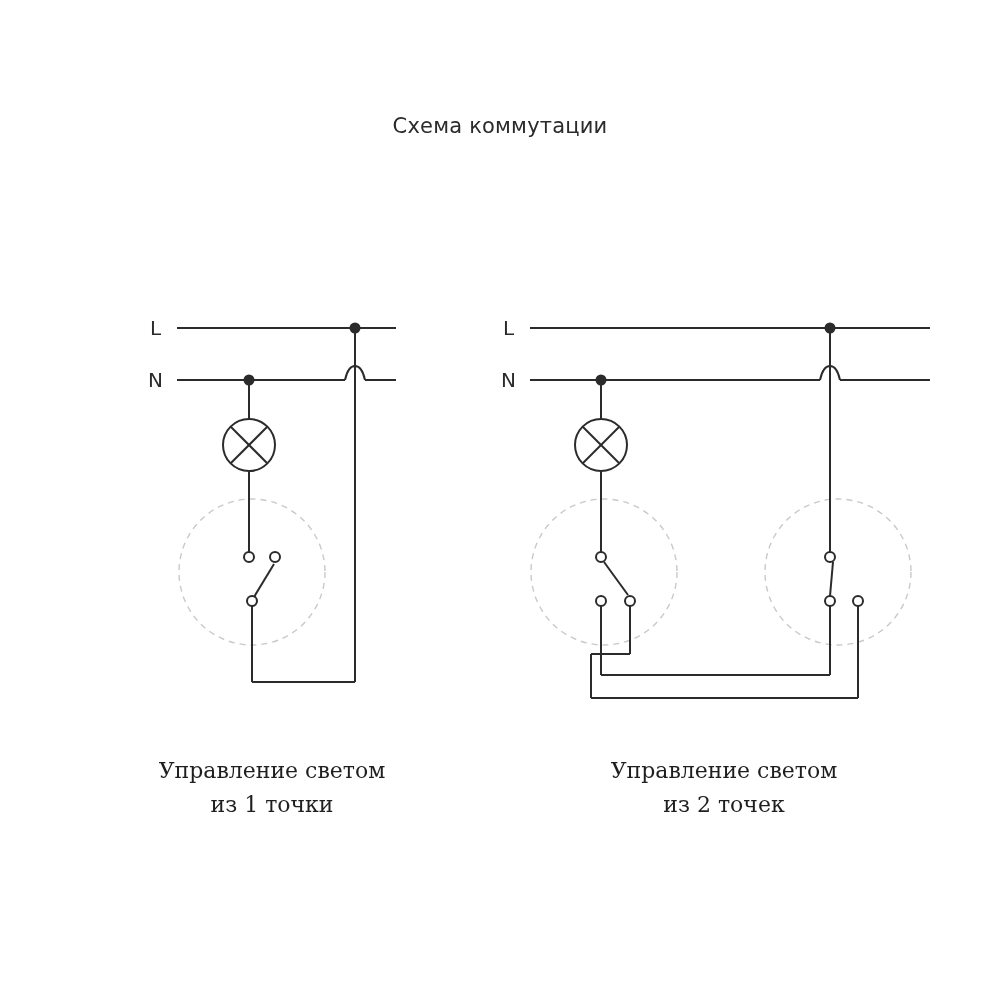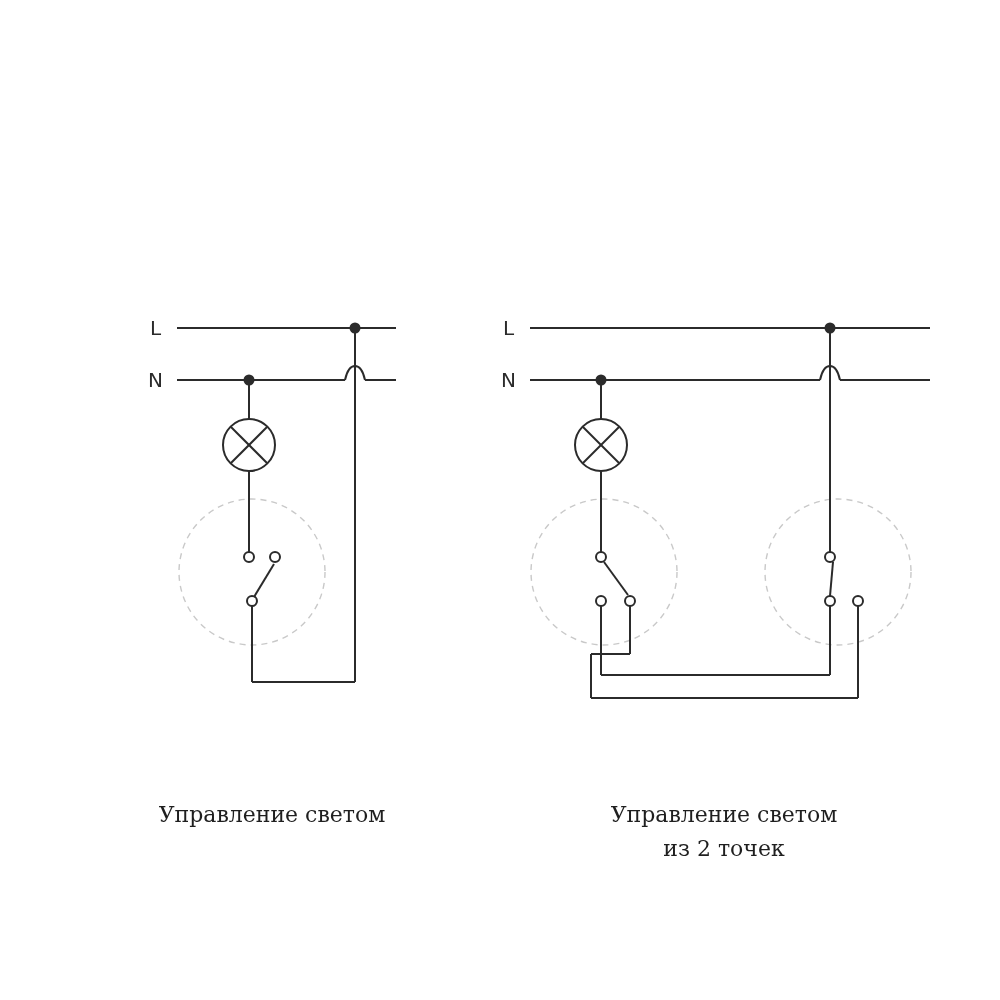--- a/index.html
+++ b/index.html
@@ -35,21 +35,20 @@
     display: block;
   }
   .caption {
     position: absolute;
     width: 400px;
     text-align: center;
     font-family: "DejaVu Serif", serif;
     font-size: 22px;
     line-height: 34px;
     color: #1f1f1f;
-    margin-top: 44px;
   }
   #caption-left { left: 72px; top: 754px; }
   #caption-right { left: 524px; top: 754px; }
   .caption-line { display: block; }
   svg.diagram {
     position: absolute;
     left: 0;
     top: 0;
   }
   .lbl {
@@ -57,20 +56,21 @@
     font-size: 20px;
     fill: #2b2b2b;
   }
 </style>
 </head>
 <body>
 
 <div class="page">
 
   <div class="title-block">
+    <span class="title-line">Схема коммутации</span>
   </div>
 
   <svg class="diagram" width="1000" height="1000" viewBox="0 0 1000 1000">
 
     <g>
 
       <circle cx="252" cy="572" r="73" fill="none" stroke="#c9c9c9" stroke-width="1.4" stroke-dasharray="6 5"></circle>
 
       <line x1="177" y1="328" x2="396" y2="328" stroke="#2b2b2b" stroke-width="2"></line>
 
@@ -157,20 +157,21 @@
       <line x1="630" y1="606" x2="630" y2="654" stroke="#2b2b2b" stroke-width="2"></line>
       <line x1="630" y1="654" x2="591" y2="654" stroke="#2b2b2b" stroke-width="2"></line>
       <line x1="591" y1="654" x2="591" y2="698" stroke="#2b2b2b" stroke-width="2"></line>
       <line x1="591" y1="698" x2="858" y2="698" stroke="#2b2b2b" stroke-width="2"></line>
       <line x1="858" y1="698" x2="858" y2="606" stroke="#2b2b2b" stroke-width="2"></line>
     </g>
   </svg>
 
   <div class="caption" id="caption-left">
     <span class="caption-line">Управление светом</span>
+    <span class="caption-line">из 1 точки</span>
   </div>
 
   <div class="caption" id="caption-right">
     <span class="caption-line">Управление светом</span>
     <span class="caption-line">из 2 точек</span>
   </div>
 
 </div>
 
 </body></html>

